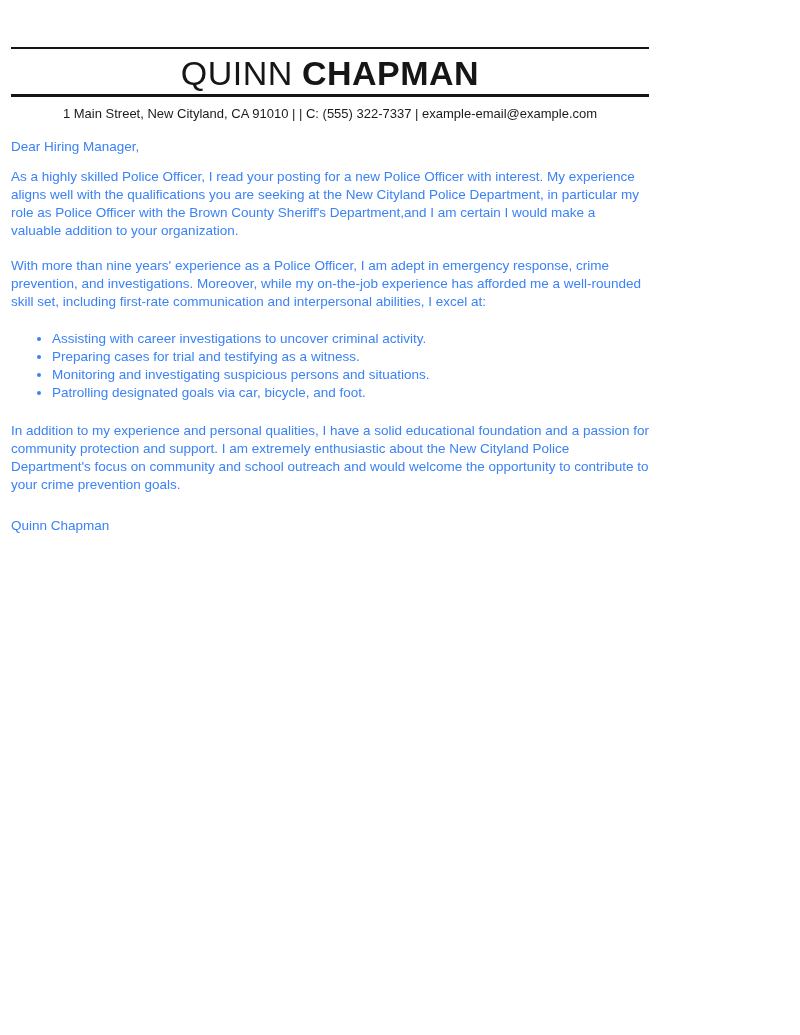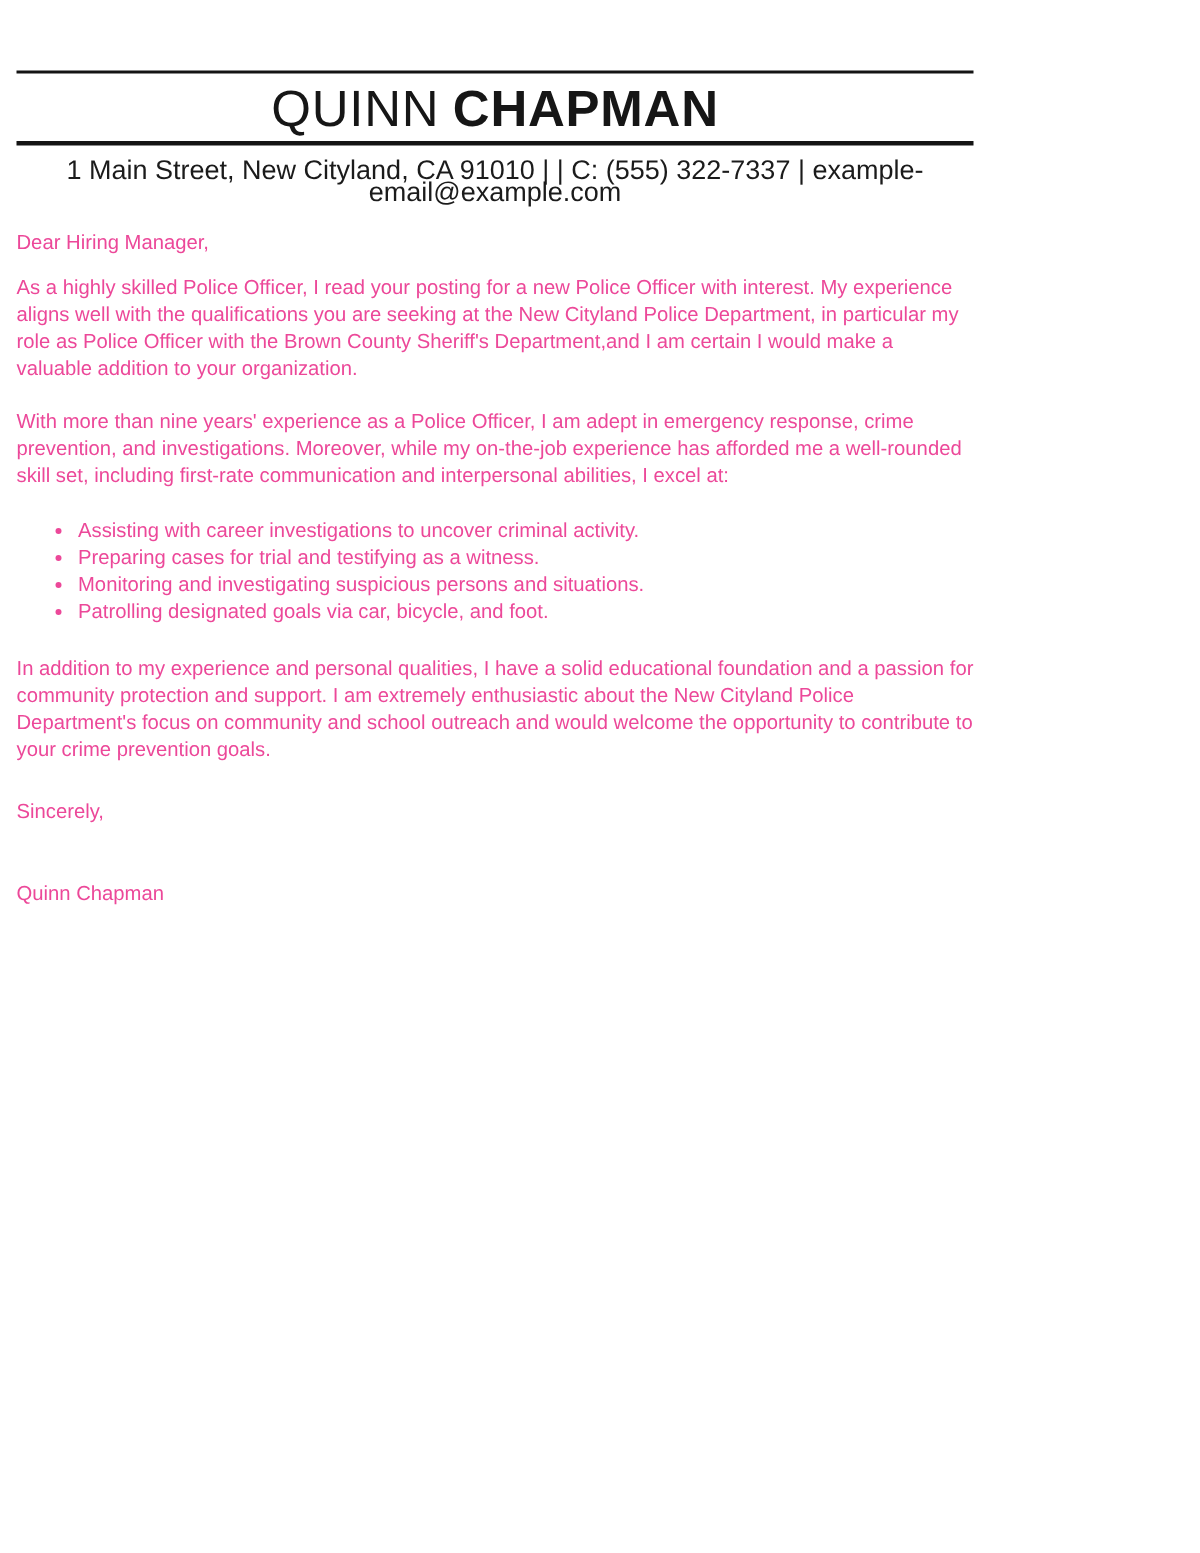--- a/index.html
+++ b/index.html
@@ -33,30 +33,30 @@
     line-height: 36px;
     color: #161616;
     letter-spacing: 0.5px;
     white-space: nowrap;
   }
   .name-first { font-weight: 400; }
   .name-last  { font-weight: 700; margin-left: 9px; }
   .contact-line {
     margin-top: 9px;
     text-align: center;
-    font-size: 18px;
+    font-size: 13px;
     line-height: 15px;
     color: #1b1b1b;
   }
   
   .letter {
     margin-top: 17px;
     font-size: 13.5px;
     line-height: 18px;
-    color: #ec4899;
+    color: #3b82f6;
   }
   .letter p { margin: 0; }
   .salutation        { margin-bottom: 12px !important; }
   .para-intro        { margin-bottom: 17px !important; }
   .para-experience   { margin-bottom: 19px !important; }
   .skills-list {
     margin: 0 0 20px 0;
     padding-left: 41px;
     list-style-type: disc;
   }
@@ -95,19 +95,18 @@
         <li>Assisting with career investigations to uncover criminal activity.</li>
         <li>Preparing cases for trial and testifying as a witness.</li>
         <li>Monitoring and investigating suspicious persons and situations.</li>
         <li>Patrolling designated goals via car, bicycle, and foot.</li>
       </ul>
 
       <p class="para-education">In addition to my experience and personal qualities, I have a solid educational foundation and a passion for community protection and support. I am extremely enthusiastic about the New Cityland Police Department's focus on community and school outreach and would welcome the opportunity to contribute to your crime prevention goals.</p>
 
 
 
-      <p class="valediction">Sincerely,</p>
 
       <p class="signature">Quinn Chapman</p>
     </div>
 
   </div>
 </div>
 
 </body></html>

